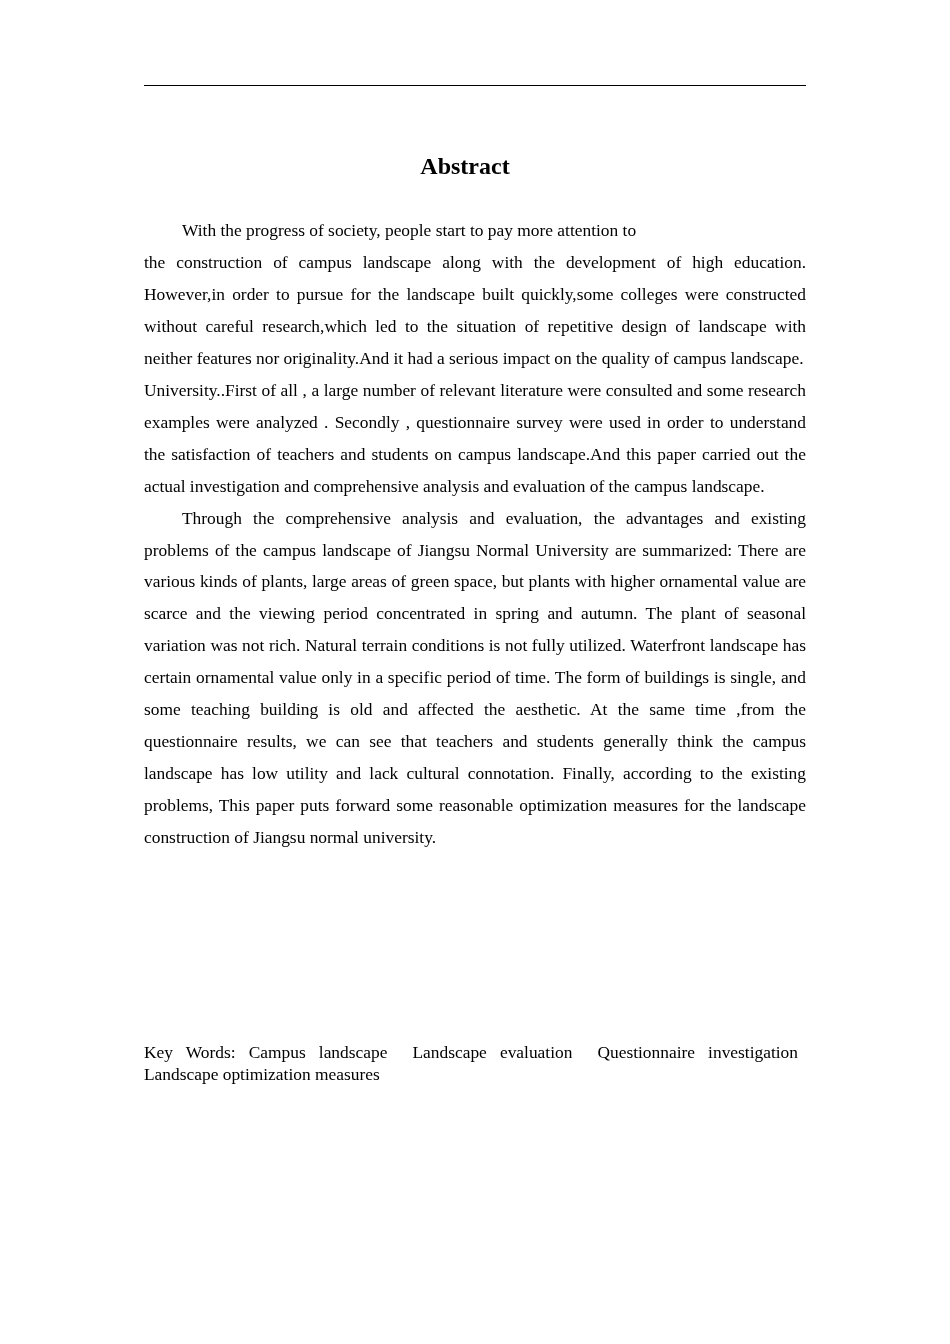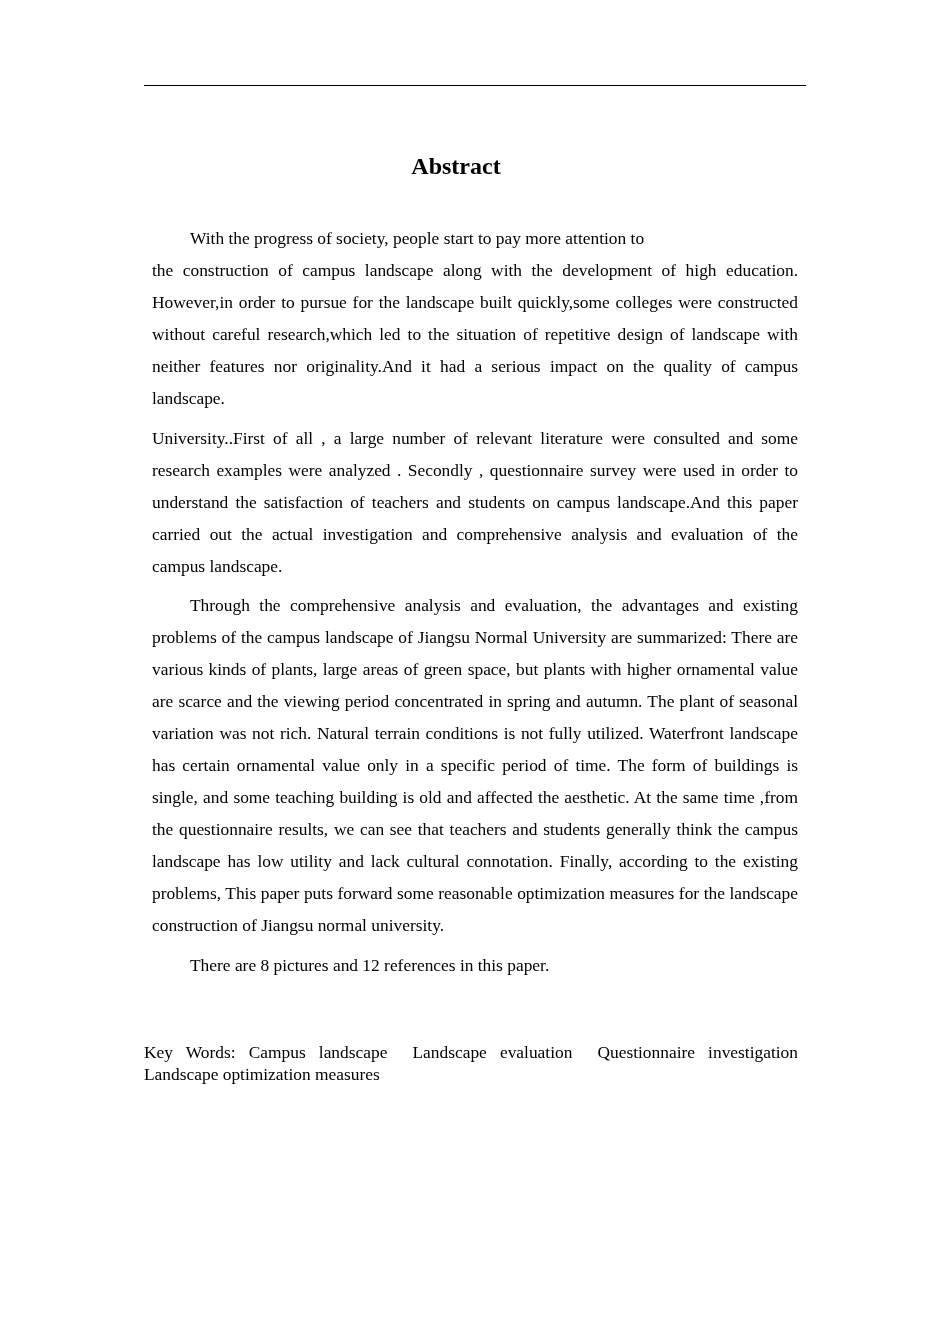--- a/index.html
+++ b/index.html
@@ -18,40 +18,40 @@
     .header-rule {
       position: absolute;
       left: 144px;
       top: 85px;
       width: 662px;
       height: 0;
       border-top: 1.5px solid #000000;
     }
     .title {
       position: absolute;
-      left: 152px;
+      left: 161px;
       top: 150px;
       width: 608px;
       text-align: center;
       font-size: 24px;
       font-weight: bold;
       line-height: 32px;
       margin: 0;
       padding-left: 0;
     }
     .body-text {
       position: absolute;
       left: 144px;
       top: 215px;
       width: 662px;
       font-size: 17.4px;
       line-height: 31.95px;
     }
     .para {
-      margin: 8px;
+      margin: 0;
       text-align: justify;
       text-indent: 38px;
     }
     .p1-first {
       display: block;
       text-indent: 0;
       padding-left: 38px;
       text-align: left;
     }
     .p2-first {
@@ -85,21 +85,20 @@
 
 <div class="body-text">
   <p class="para" style="text-indent:0;">
     <span class="p1-first">With the progress of society, people start to pay more attention to</span>
     <span>the construction of campus landscape along with the development of high education. However,in order to pursue for the landscape built quickly,some colleges were constructed without careful research,which led to the situation of repetitive design of landscape with neither features nor originality.And it had a serious impact on the quality of campus landscape.</span>
   </p>
   <p class="para" style="text-indent:0;">
     <span>University..First of all , a large number of relevant literature were consulted and some research examples were analyzed . Secondly , questionnaire survey were used in order to understand the satisfaction of teachers and students on campus landscape.And this paper carried out the actual investigation and comprehensive analysis and evaluation of the campus landscape.</span>
   </p>
   <p class="para">Through the comprehensive analysis and evaluation, the advantages and existing problems of the campus landscape of Jiangsu Normal University are summarized: There are various kinds of plants, large areas of green space, but plants with higher ornamental value are scarce and the viewing period concentrated in spring and autumn. The plant of seasonal variation was not rich. Natural terrain conditions is not fully utilized. Waterfront landscape has certain ornamental value only in a specific period of time. The form of buildings is single, and some teaching building is old and affected the aesthetic. At the same time ,from the questionnaire results, we can see that teachers and students generally think the campus landscape has low utility and lack cultural connotation. Finally, according to the existing problems, This paper puts forward some reasonable optimization measures for the landscape construction of Jiangsu normal university.</p>
-  <p class="para">There are 8 pictures and 12 references in this paper.</p>
 </div>
 
 <div class="keywords">
   <span class="kw-label">Key Words:</span>
   <span class="kw-item">Campus landscape</span>
   <span class="kw-item">Landscape evaluation</span>
   <span class="kw-item" style="margin-right:8px;">Questionnaire investigation</span>
   <span class="kw-item">Landscape optimization measures</span>
 </div>
 

